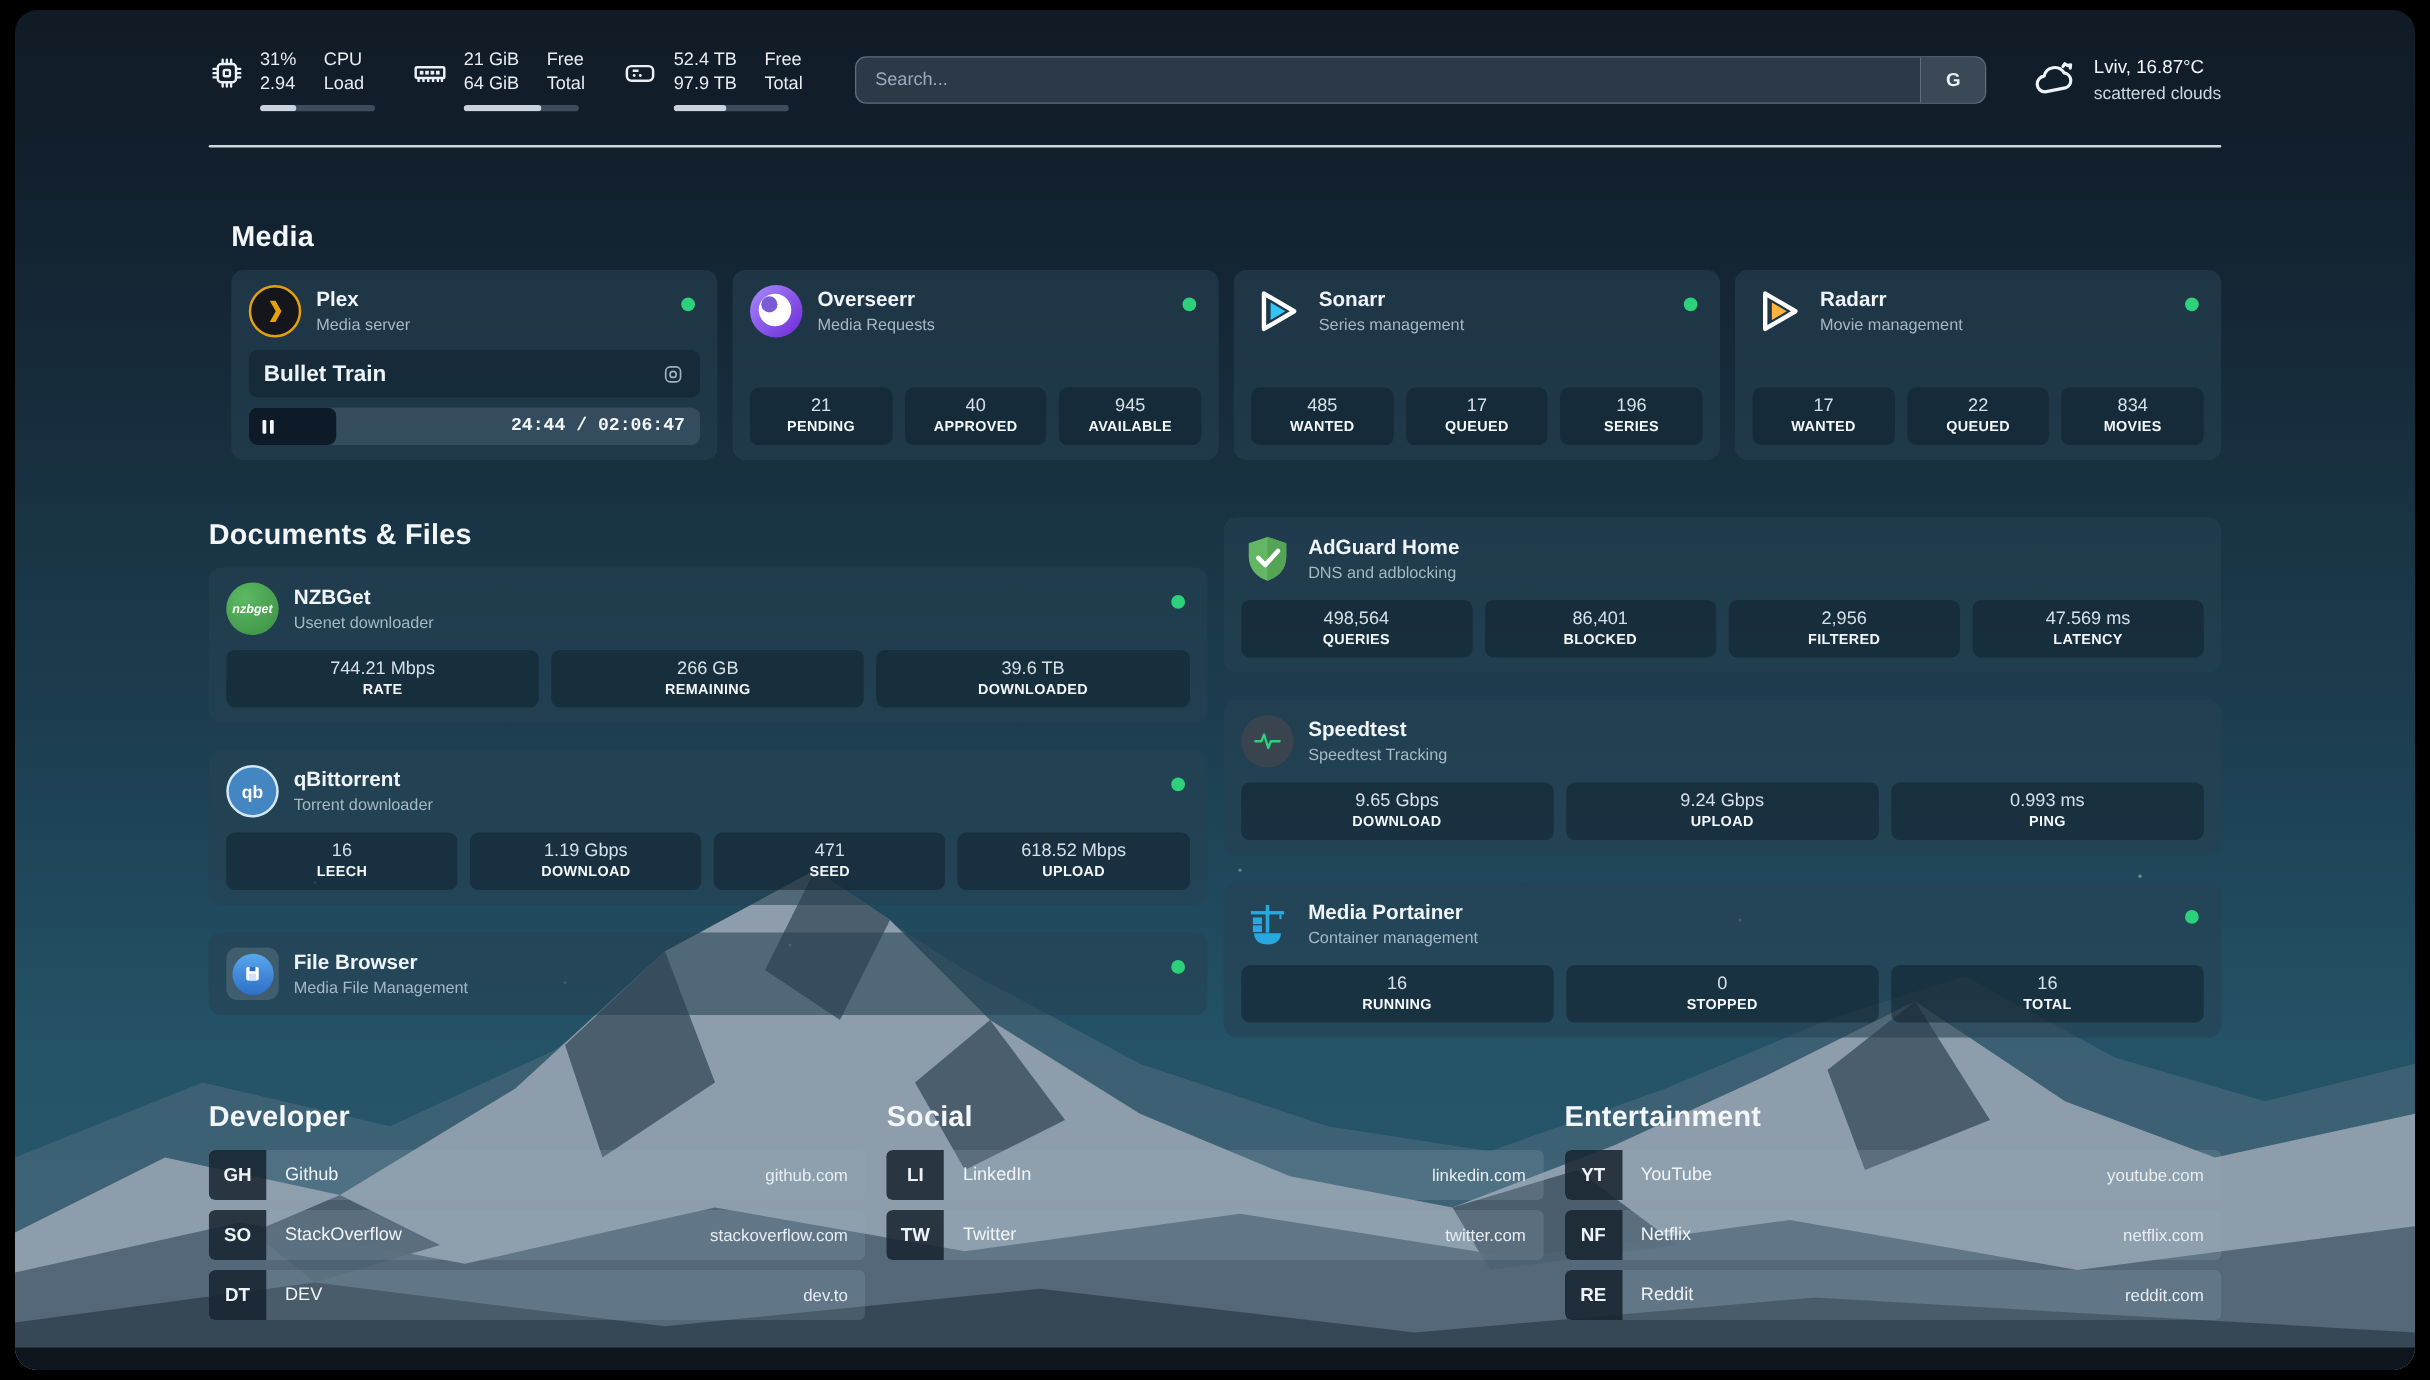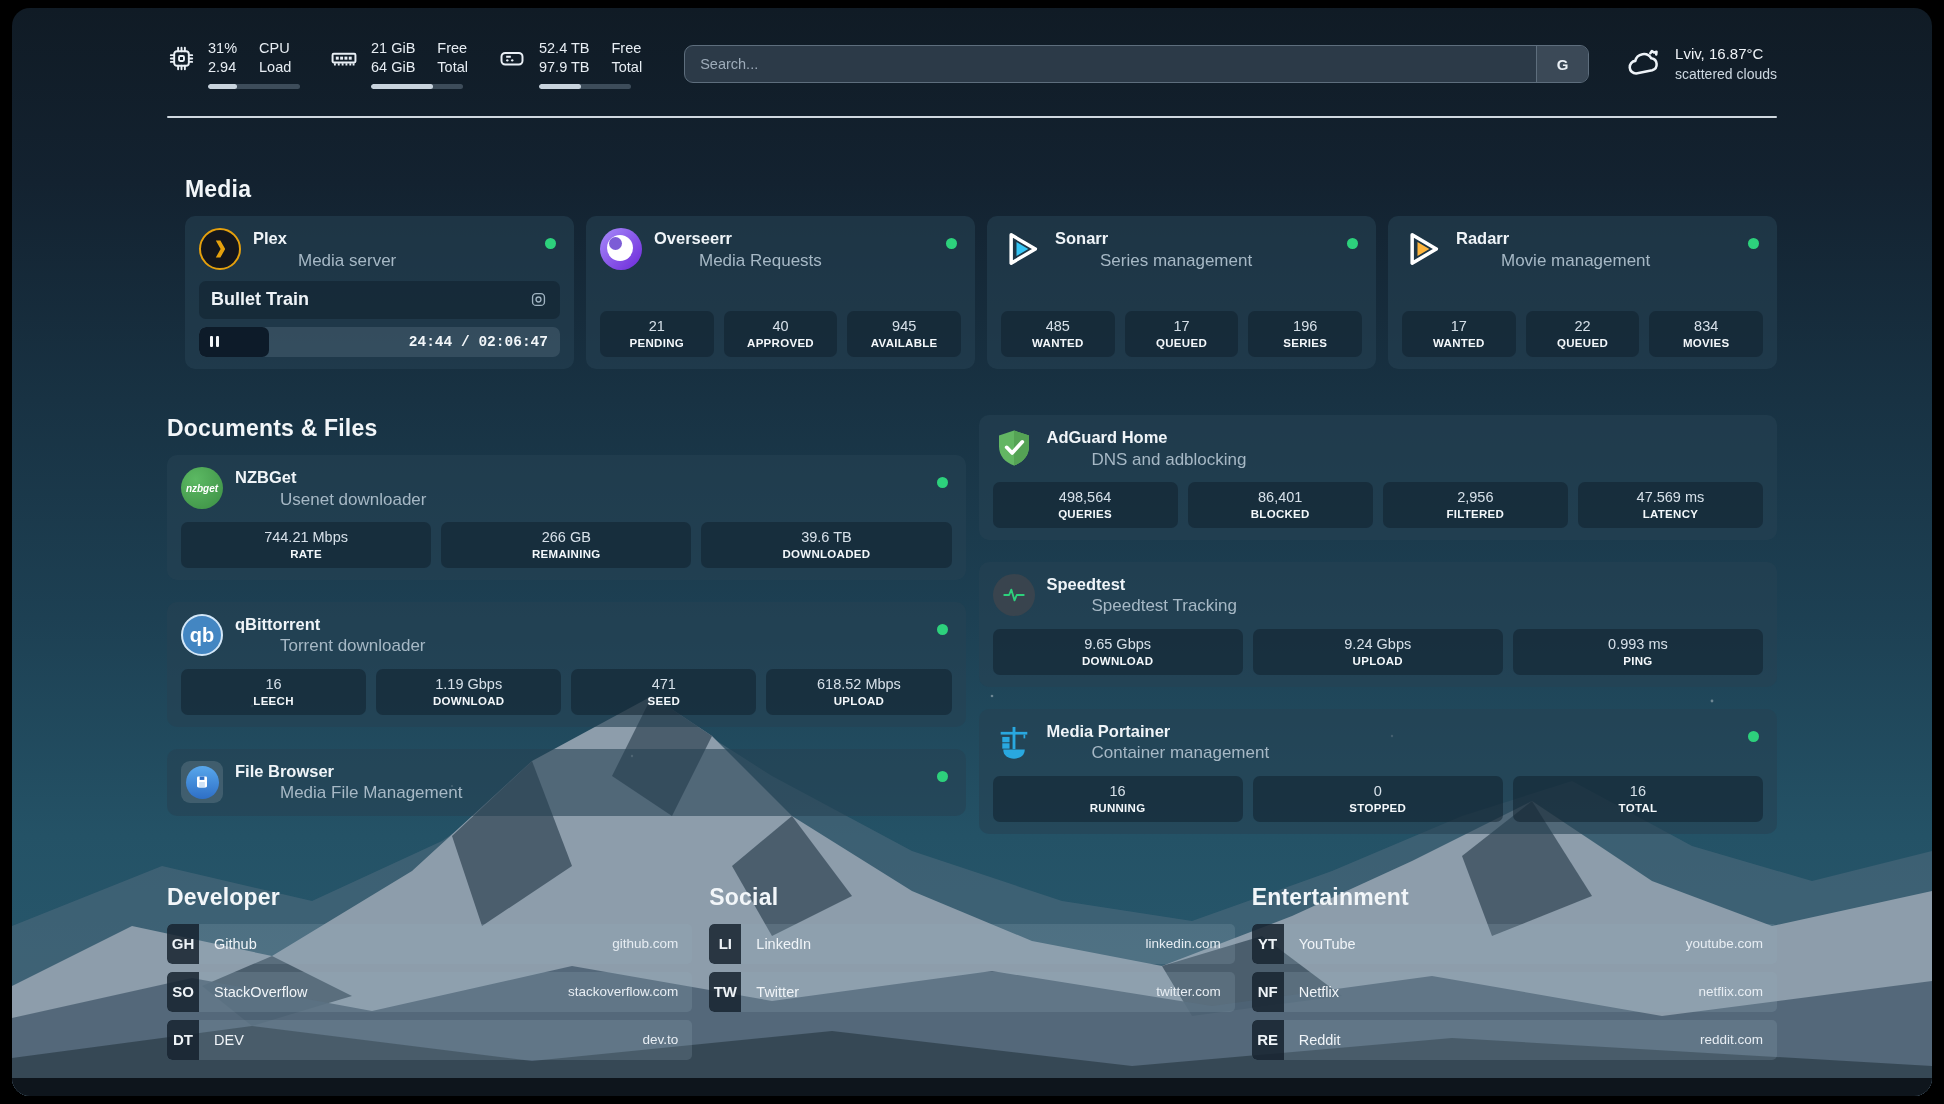--- a/index.html
+++ b/index.html
@@ -37,21 +37,21 @@
   .two-col{display:grid;grid-template-columns:1fr 1fr;gap:0 13px;margin-top:46px;}
   .stack{display:flex;flex-direction:column;gap:22px;}
   .bookmarks{display:grid;grid-template-columns:repeat(3,1fr);gap:0 17px;margin-top:50px;}
 
   
   .card{background:rgba(38,65,82,.58);border-radius:10px;padding:12px 14px;position:relative;display:flex;flex-direction:column;box-sizing:border-box;}
   .card.media-card{min-height:131px;}
   .card-head{display:flex;align-items:center;gap:12px;min-height:42px;}
   .card-titles{display:flex;flex-direction:column;line-height:1.25;}
   .card-name{font-size:16.5px;font-weight:600;color:#eff4f8;}
-  .card-sub{font-size:17px;color:#a6b8c5;margin-top:1px;margin-left:45px;}
+  .card-sub{font-size:13px;color:#a6b8c5;margin-top:1px;}
   .status-dot{position:absolute;top:22px;right:18px;width:11px;height:11px;border-radius:50%;background:#2dd17c;}
   .stat-row{display:flex;gap:10px;margin-top:auto;padding-top:12px;}
   .stat-box{flex:1;background:rgba(13,29,41,.5);border-radius:7px;text-align:center;padding:7px 4px 8px;}
   .stat-value{font-size:14.5px;color:#d6e0e9;}
   .stat-label{font-size:11.5px;font-weight:700;color:#f4f8fb;margin-top:3px;letter-spacing:.3px;}
 
   
   .np-row{display:flex;align-items:center;background:rgba(13,29,41,.5);border-radius:7px;padding:5px 12px;margin-top:10px;height:28px;box-sizing:content-box;}
   .np-title{font-size:18px;font-weight:600;color:#eef3f7;}
   .np-icon{margin-left:auto;display:flex;align-items:center;}
@@ -62,29 +62,29 @@
   .progress-time{position:absolute;right:12px;font-size:14.5px;font-weight:700;color:#f2f6f9;}
 
   
   .logo{width:42px;height:42px;flex:0 0 42px;display:flex;align-items:center;justify-content:center;border-radius:50%;box-sizing:border-box;}
   .logo-plex{background:#14161c;border:2.5px solid #e5a00d;}
   .logo-overseerr{background:linear-gradient(135deg,#a78bfa 0%,#6d28d9 100%);position:relative;}
   .logo-overseerr .eye-white{position:absolute;width:26px;height:26px;border-radius:50%;background:#fff;left:7px;top:7px;}
   .logo-overseerr .eye-pupil{position:absolute;width:13px;height:13px;border-radius:50%;background:#7c5cd6;left:9px;top:9px;}
   .logo-plain{border-radius:0;background:transparent;}
   .logo-nzbget{background:radial-gradient(circle at 35% 30%,#5cb963,#3c8f44);color:#fff;font-size:10px;font-style:italic;font-weight:700;}
-  .logo-qb{background:#4386c2;border:2.5px solid #d3e7f8;color:#fff;font-size:20px;font-weight:700;}
+  .logo-qb{background:#4386c2;border:2.5px solid #d3e7f8;color:#fff;font-size:14px;font-weight:700;}
   .logo-speedtest{background:#39444e;}
   .logo-fb{border-radius:9px;background:rgba(255,255,255,.13);}
   .logo-fb .fb-circle{width:33px;height:33px;border-radius:50%;background:linear-gradient(180deg,#58a7ec,#2e6fc6);display:flex;align-items:center;justify-content:center;}
 
   
   .bk-rows{display:flex;flex-direction:column;gap:8px;}
   .bk-row{display:flex;align-items:center;height:40px;background:rgba(150,173,192,.20);border-radius:5px;overflow:hidden;cursor:pointer;}
-  .bk-badge{width:32px;align-self:stretch;background:rgba(18,31,43,.82);display:flex;align-items:center;justify-content:center;
+  .bk-badge{width:46px;align-self:stretch;background:rgba(18,31,43,.82);display:flex;align-items:center;justify-content:center;
     font-size:15px;font-weight:600;color:#eef3f7;border-radius:5px 0 0 5px;}
   .bk-label{font-size:14.5px;color:#f0f4f8;margin-left:15px;}
   .bk-url{margin-left:auto;padding-right:14px;font-size:13.5px;color:#e7edf3;}
 </style>
 </head>
 <body>
 
 <div class="screen">
 
   <svg class="mountains" viewBox="0 0 1920 430" preserveAspectRatio="none">

